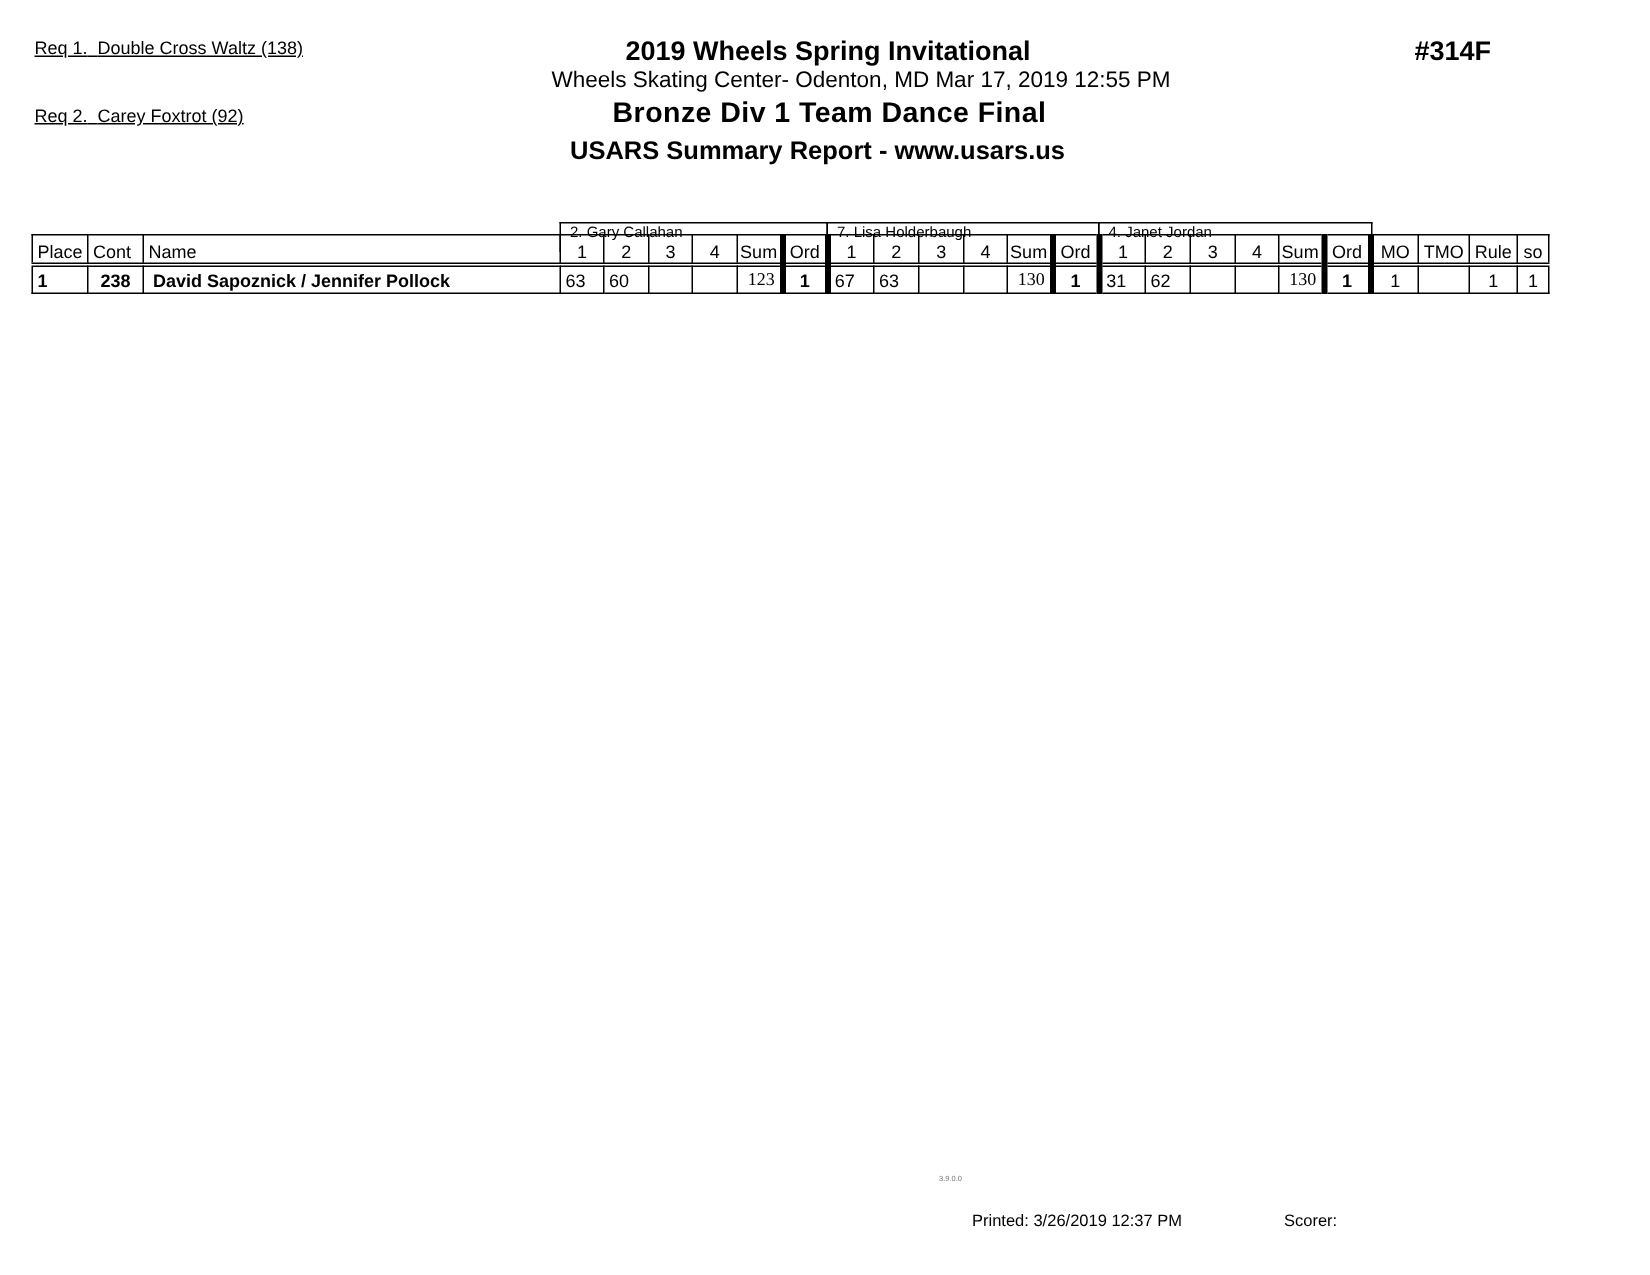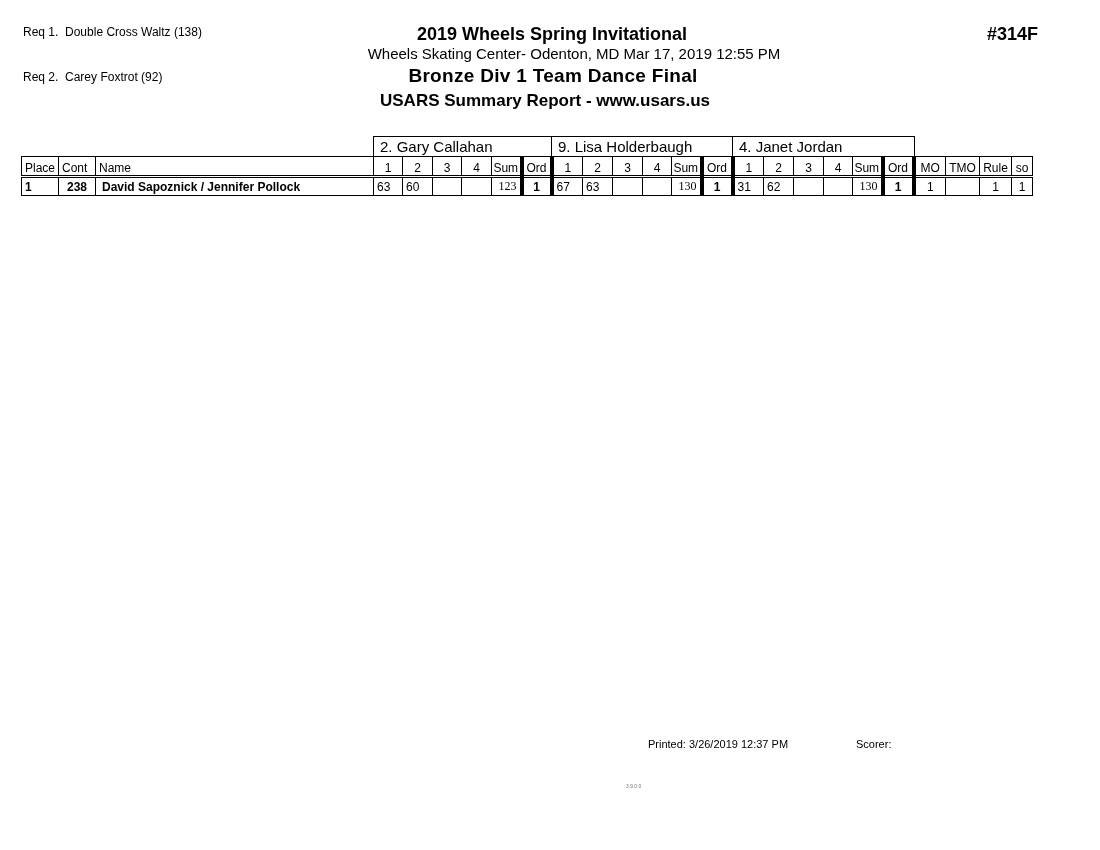--- a/index.html
+++ b/index.html
@@ -1,38 +1,38 @@
 <!DOCTYPE html>
 <html><head>
 <meta charset="utf-8">
 <style>
   html, body { margin:0; padding:0; background:#ffffff; }
   body { width:1100px; height:850px; position:relative; overflow:hidden; font-family:"Liberation Sans", sans-serif; color:#000; }
   .abs { position:absolute; white-space:nowrap; }
-  .req { font-size:12px; left:23px; }
+  .req { font-size:12px; left:23px;text-decoration:underline; }
   .title { font-weight:bold; font-size:18px; left:0; width:1104px; text-align:center; }
   .sub { font-size:15px; left:0; width:1084px; text-align:center; }
   .event { font-weight:bold; font-size:19px; left:0; width:1106px; text-align:center; letter-spacing:0.3px; }
   .report { font-size:17px; left:0; width:1090px; text-align:center; }
-  .eventno { font-weight:bold; font-size:18px; left:987px; top:24px; }
+  .eventno { font-weight:bold; font-size:18px; left:943px; top:24px; }
 
-  .judge-box { position:absolute; top:136px; height:20px; border:1px solid #000; border-bottom:none; box-sizing:border-box; font-size:15px; padding:1px 0 0 6px; }
+  .judge-box { position:absolute; top:148px; height:20px; border:1px solid #000; border-bottom:none; box-sizing:border-box; font-size:10px; padding:1px 0 0 6px; }
 
   table.grid { position:absolute; left:21px; top:156px; border-collapse:collapse; table-layout:fixed; }
   table.grid td { border:1px solid #000; padding:0; height:19px; font-size:12px; box-sizing:border-box; overflow:hidden; white-space:nowrap; }
   table.grid tr.head td { height:20px; padding-top:3px; vertical-align:bottom; }
   table.grid tr.head { border-bottom:3px double #000; }
   table.grid tr.data td { height:19px; }
   .c { text-align:center; }
   .l { text-align:left; padding-left:3px !important; }
   .r { text-align:right; padding-right:3px !important;font-family:Liberation Serif, serif; }
   .b { font-weight:bold; }
   .thickL { border-left:4px solid #000 !important; }
 
-  .footer { font-size:11px; top:738px; }
+  .footer { font-size:11px; top:808px; }
   .ver { font-size:5px; color:#777; left:626px; top:783px; }
 </style>
 </head>
 <body>
 
 <div class="abs req" style="top:25px;">
   <span>Req  1.</span>&nbsp;
   <span>Double Cross Waltz (138)</span>
 </div>
 <div class="abs req" style="top:41px;margin-top:29px;">
@@ -43,21 +43,21 @@
 <div class="abs title" style="top:24px;">2019 Wheels Spring Invitational</div>
 <div class="abs sub" style="top:45px;margin-left:32px;">Wheels Skating Center- Odenton, MD  Mar 17, 2019  12:55 PM</div>
 <div class="abs event" style="top:65px;">Bronze Div 1 Team Dance Final</div>
 <div class="abs report" style="top:91px;font-weight:bold;">USARS Summary Report - www.usars.us</div>
 <div class="abs eventno">#314F</div>
 
 <div class="judge-box" style="left:373px; width:179px;">
   <span>2.  Gary Callahan</span>
 </div>
 <div class="judge-box" style="left:551px; width:182px;">
-  <span>9.  Lisa  Holderbaugh</span>
+  <span>7.  Lisa  Holderbaugh</span>
 </div>
 <div class="judge-box" style="left:732px; width:183px;">
   <span>4.  Janet  Jordan</span>
 </div>
 
 <table class="grid">
   <colgroup>
     <col style="width:37px">
       <col style="width:37px">
       <col style="width:278px">

